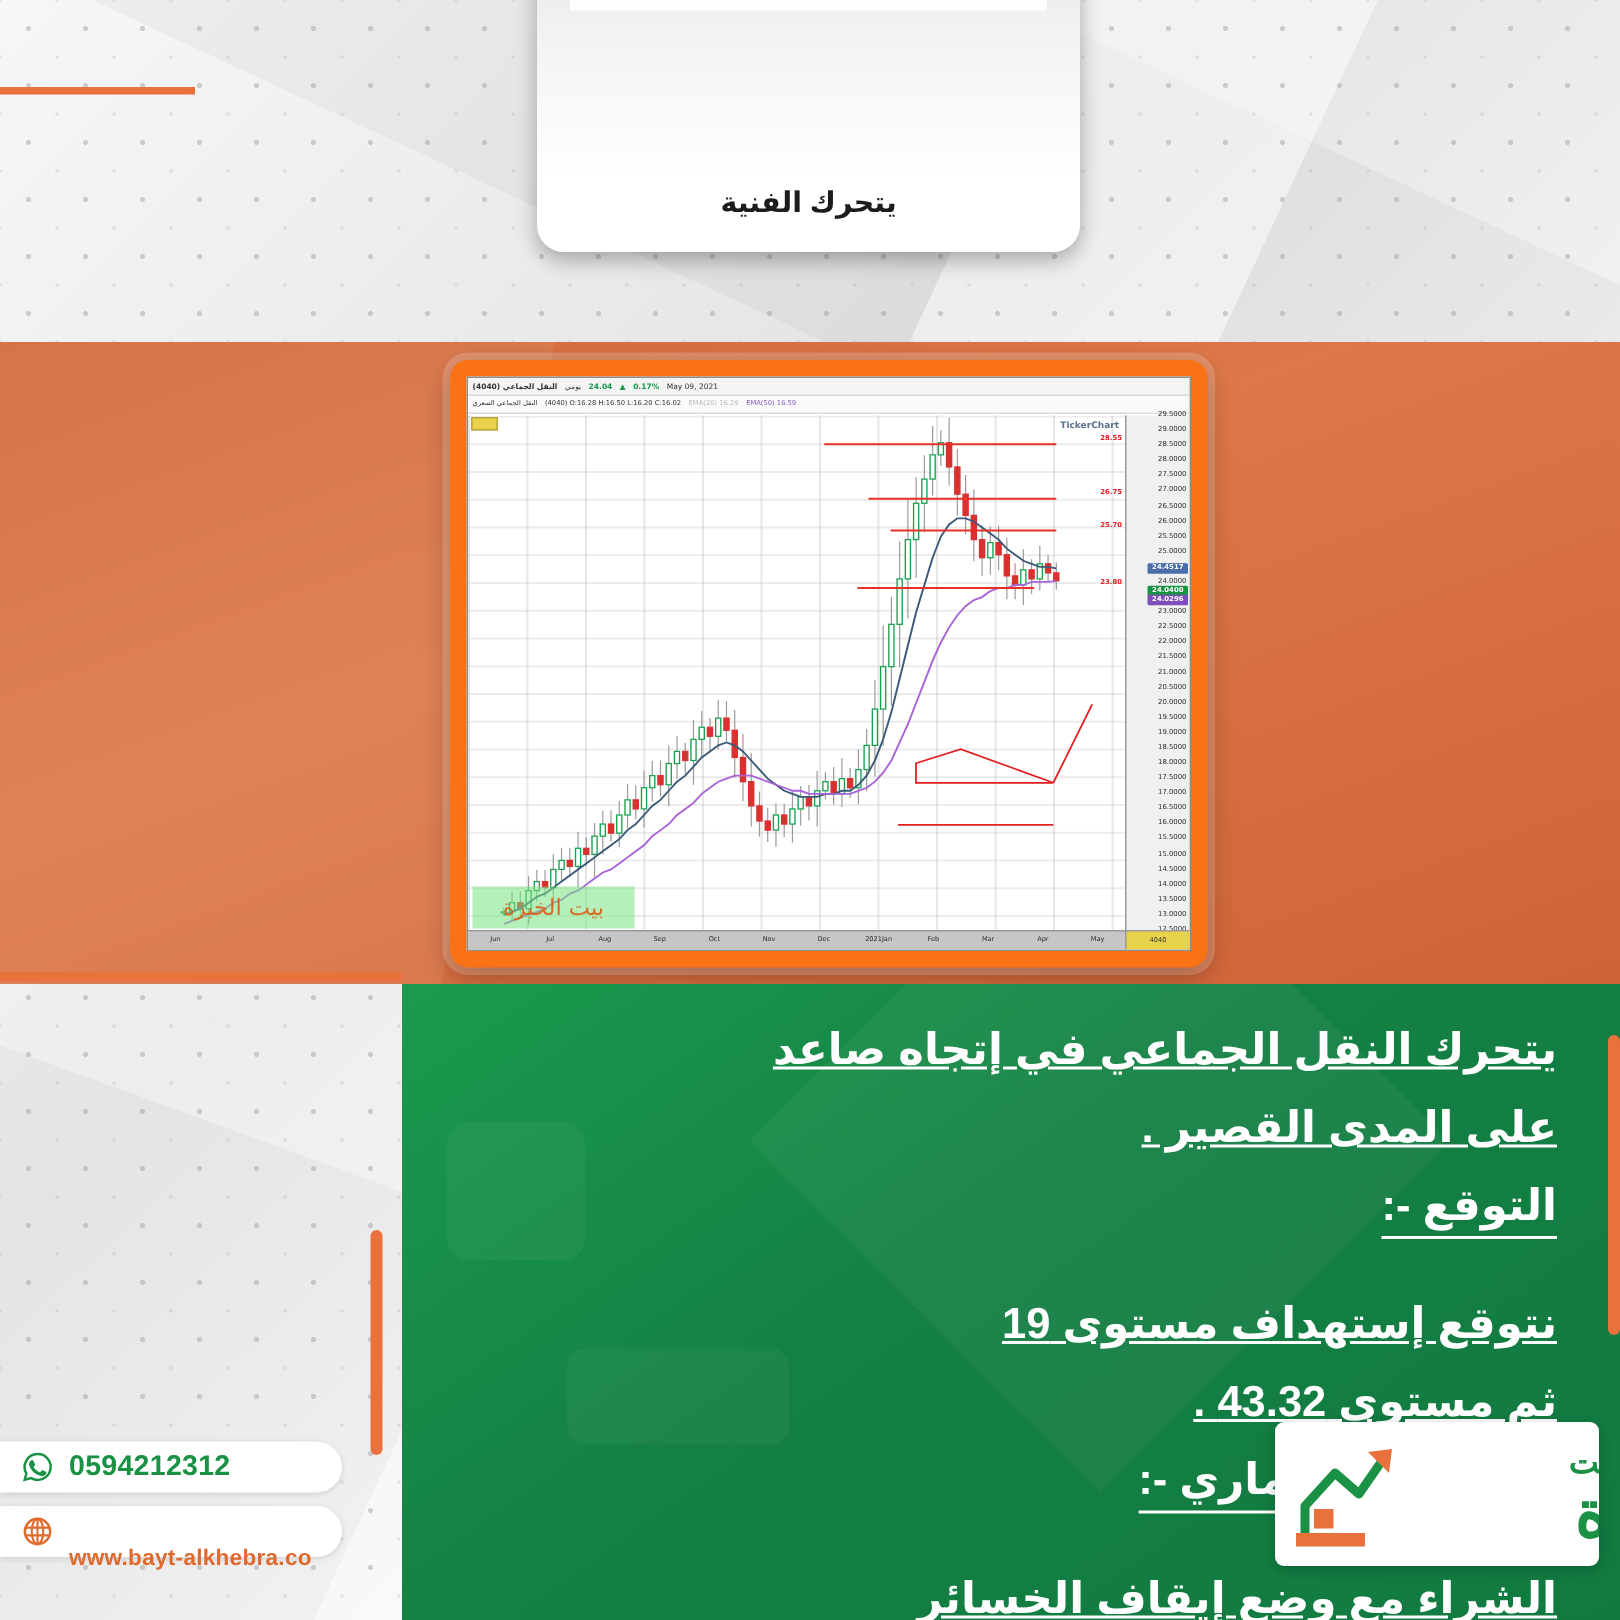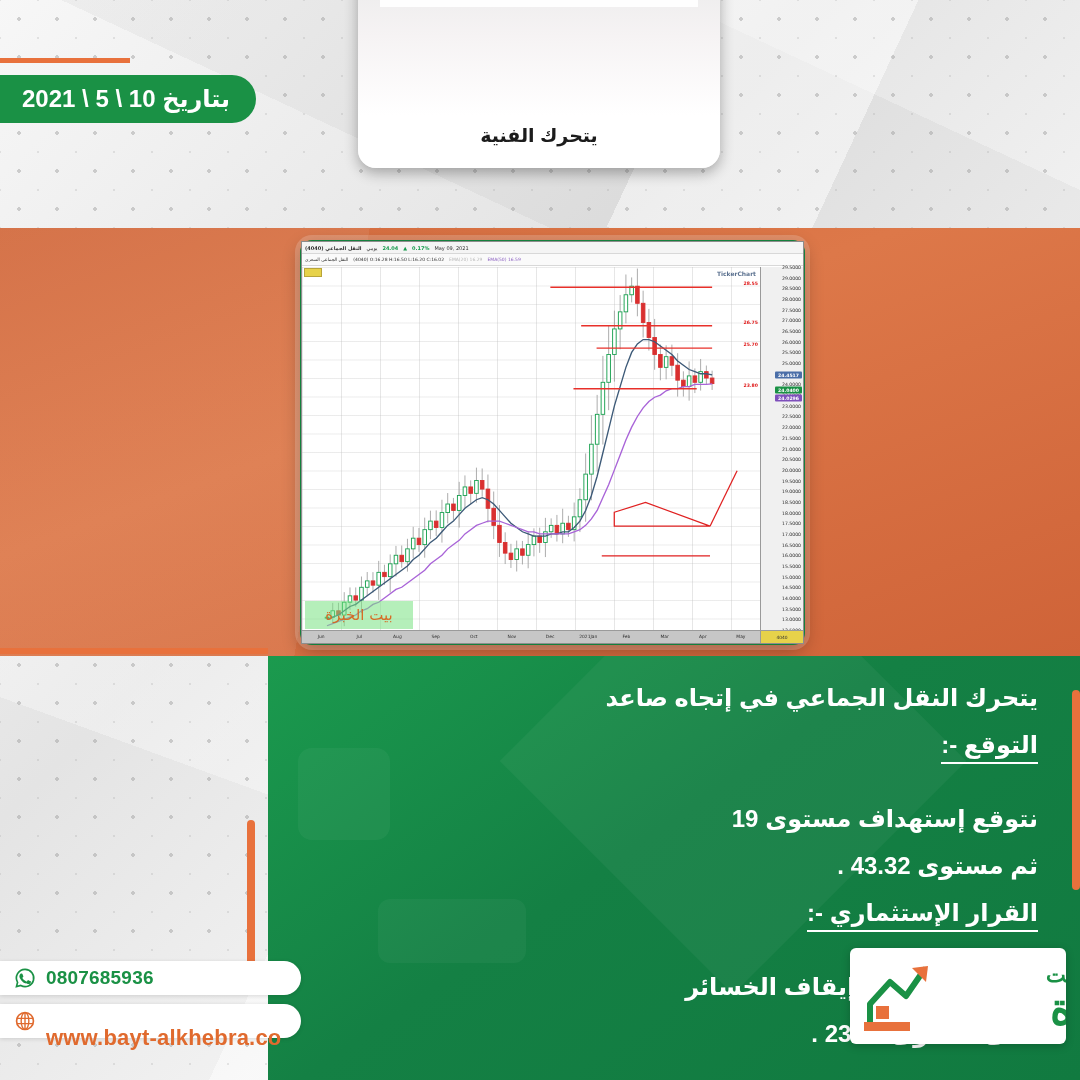--- a/index.html
+++ b/index.html
@@ -94,23 +94,23 @@
   }
   .orange-band::after {
     content: ""; position: absolute; inset: 0;
     background: linear-gradient(100deg, rgba(255,255,255,.07) 0 32%, transparent 32%);
   }
 
   
   .chart-frame {
     position: absolute; left: 300px; top: 240px;
     width: 505px; height: 405px;
-    background: #15803d;
+    background: #f97316;
     border-radius: 12px;
-    padding: 1px;
+    padding: 11px;
     box-shadow: 0 0 0 5px rgba(255,255,255,.18), 0 6px 18px rgba(0,0,0,.30);
   }
   .chart-inner {
     position: relative;
     width: 100%; height: 100%;
     background: #ffffff;
     border: 1px solid #8d8d8d;
     overflow: hidden;
     font-family: "DejaVu Sans", "Liberation Sans", sans-serif;
   }
@@ -247,24 +247,25 @@
     width: 148px; height: 64px; border-radius: 12px;
     background: rgba(255,255,255,.04);
   }
   .gp-body {
     position: relative; z-index: 2;
     padding: 30px 42px 0 42px;
     text-align: right;
     color: #fff;
   }
   .gp-line {
-    font-size: 24px; font-weight: bold;
+    font-size: 29px; font-weight: bold;
     line-height: 1.0;
     margin-bottom: 23px;
     white-space: nowrap;
+    text-decoration: underline;
   }
   .gp-head {
     display: inline-block;
     border-bottom: 2.5px solid #ffffff;
     padding-bottom: 5px;
     margin-bottom: 20px;
   }
 
   
   .bar-left-vert {
@@ -293,21 +294,21 @@
     height: 34px; padding: 0 20px 0 14px;
     background: #ffffff;
     border-top-right-radius: 17px;
     border-bottom-right-radius: 17px;
     display: flex; align-items: center; gap: 10px;
     direction: ltr;
     box-shadow: 0 1px 4px rgba(0,0,0,.13);
   }
   .chip .txt { font-size: 19px; font-weight: bold; letter-spacing: .2px; }
   .chip-phone .txt { color: #1a9145; }
-  .chip-web .txt { color: #e06a2e; font-size: 22px; margin-top: 34px; }
+  .chip-web .txt { color: #e06a2e; font-size: 15px; margin-top: 34px; }
   .ico { width: 22px; height: 22px; flex: 0 0 22px; }
 
   
   .logo-card {
     position: absolute; right: 14px; bottom: 36px;
     width: 216px; height: 96px;
     background: #fff;
     border-radius: 6px;
     box-shadow: 0 2px 9px rgba(0,0,0,.22);
     display: flex; align-items: center; justify-content: center;
@@ -317,21 +318,20 @@
 </head>
 <body>
 
 <div id="poster">
 
   <div class="bg-base"></div>
   <div class="bg-facet"></div>
   <div class="bg-dots"></div>
 
   <div class="date-rule"></div>
-  <div class="date-badge">بتاريخ 10 \ 5 \ 2021</div>
 
   <div class="title-card">
     <div class="title-kicker">يتحرك الفنية</div>
   </div>
 
   <div class="orange-band"></div>
   <div class="bar-left-bottom"></div>
 
   <div class="chart-frame">
     <div class="chart-inner">
@@ -576,20 +576,21 @@
         <span>بيت الخبرة</span>
       </div>
     </div>
   </div>
 
   <div class="green-panel">
     <div class="gp-shape-a"></div>
     <div class="gp-shape-b"></div>
     <div class="gp-body">
       <div class="gp-line">يتحرك النقل الجماعي في إتجاه صاعد</div>
+      <div class="gp-line">على المدى القصير .</div>
       <div class="gp-line">
         <span class="gp-head">التوقع -:</span>
       </div>
       <div class="gp-line">نتوقع  إستهداف مستوى 19</div>
       <div class="gp-line">ثم مستوى 43.32 .</div>
       <div class="gp-line">
         <span class="gp-head">القرار الإستثماري -:</span>
       </div>
       <div class="gp-line">الشراء مع وضع إيقاف الخسائر</div>
       <div class="gp-line">أدنى مستوى 23.80 .</div>
@@ -598,21 +599,21 @@
 
   <div class="bar-left-vert"></div>
   <div class="bar-right-vert"></div>
 
   <div class="contact">
     <div class="chip chip-phone">
       <svg class="ico" viewBox="0 0 24 24">
         <path fill="none" stroke="#1a9145" stroke-width="1.8" d="M12 2.6a9.4 9.4 0 0 0-8.1 14.1L2.7 21.3l4.7-1.2A9.4 9.4 0 1 0 12 2.6Z"></path>
         <path fill="#1a9145" d="M9.1 7.6c-.25-.55-.5-.5-.72-.5h-.6c-.2 0-.55.08-.83.4-.28.33-1.08 1.05-1.08 2.56s1.1 2.97 1.26 3.17c.15.2 2.14 3.4 5.3 4.63 2.63 1.02 3.17.82 3.74.77.57-.05 1.82-.74 2.08-1.46.26-.72.26-1.33.18-1.46-.08-.13-.28-.2-.58-.36-.3-.15-1.82-.9-2.1-1-.28-.1-.48-.15-.68.15-.2.3-.78 1-.96 1.2-.18.2-.35.23-.65.08-.3-.15-1.3-.48-2.47-1.52-.91-.81-1.53-1.82-1.71-2.12-.18-.3-.02-.46.13-.61.14-.14.3-.35.46-.53.15-.18.2-.3.3-.5.1-.2.05-.38-.03-.53-.07-.15-.67-1.63-.93-2.22Z"></path>
       </svg>
-      <span class="txt">0807685936</span>
+      <span class="txt">0594212312</span>
     </div>
     <div class="chip chip-web">
       <svg class="ico" viewBox="0 0 24 24">
         <circle cx="12" cy="12" r="9.2" fill="none" stroke="#e06a2e" stroke-width="1.8"></circle>
         <ellipse cx="12" cy="12" rx="4.2" ry="9.2" fill="none" stroke="#e06a2e" stroke-width="1.5"></ellipse>
         <path d="M3 9.2h18M3 14.8h18M12 2.8v18.4" stroke="#e06a2e" stroke-width="1.5" fill="none"></path>
       </svg>
       <span class="txt">www.bayt-alkhebra.co</span>
     </div>
   </div>

